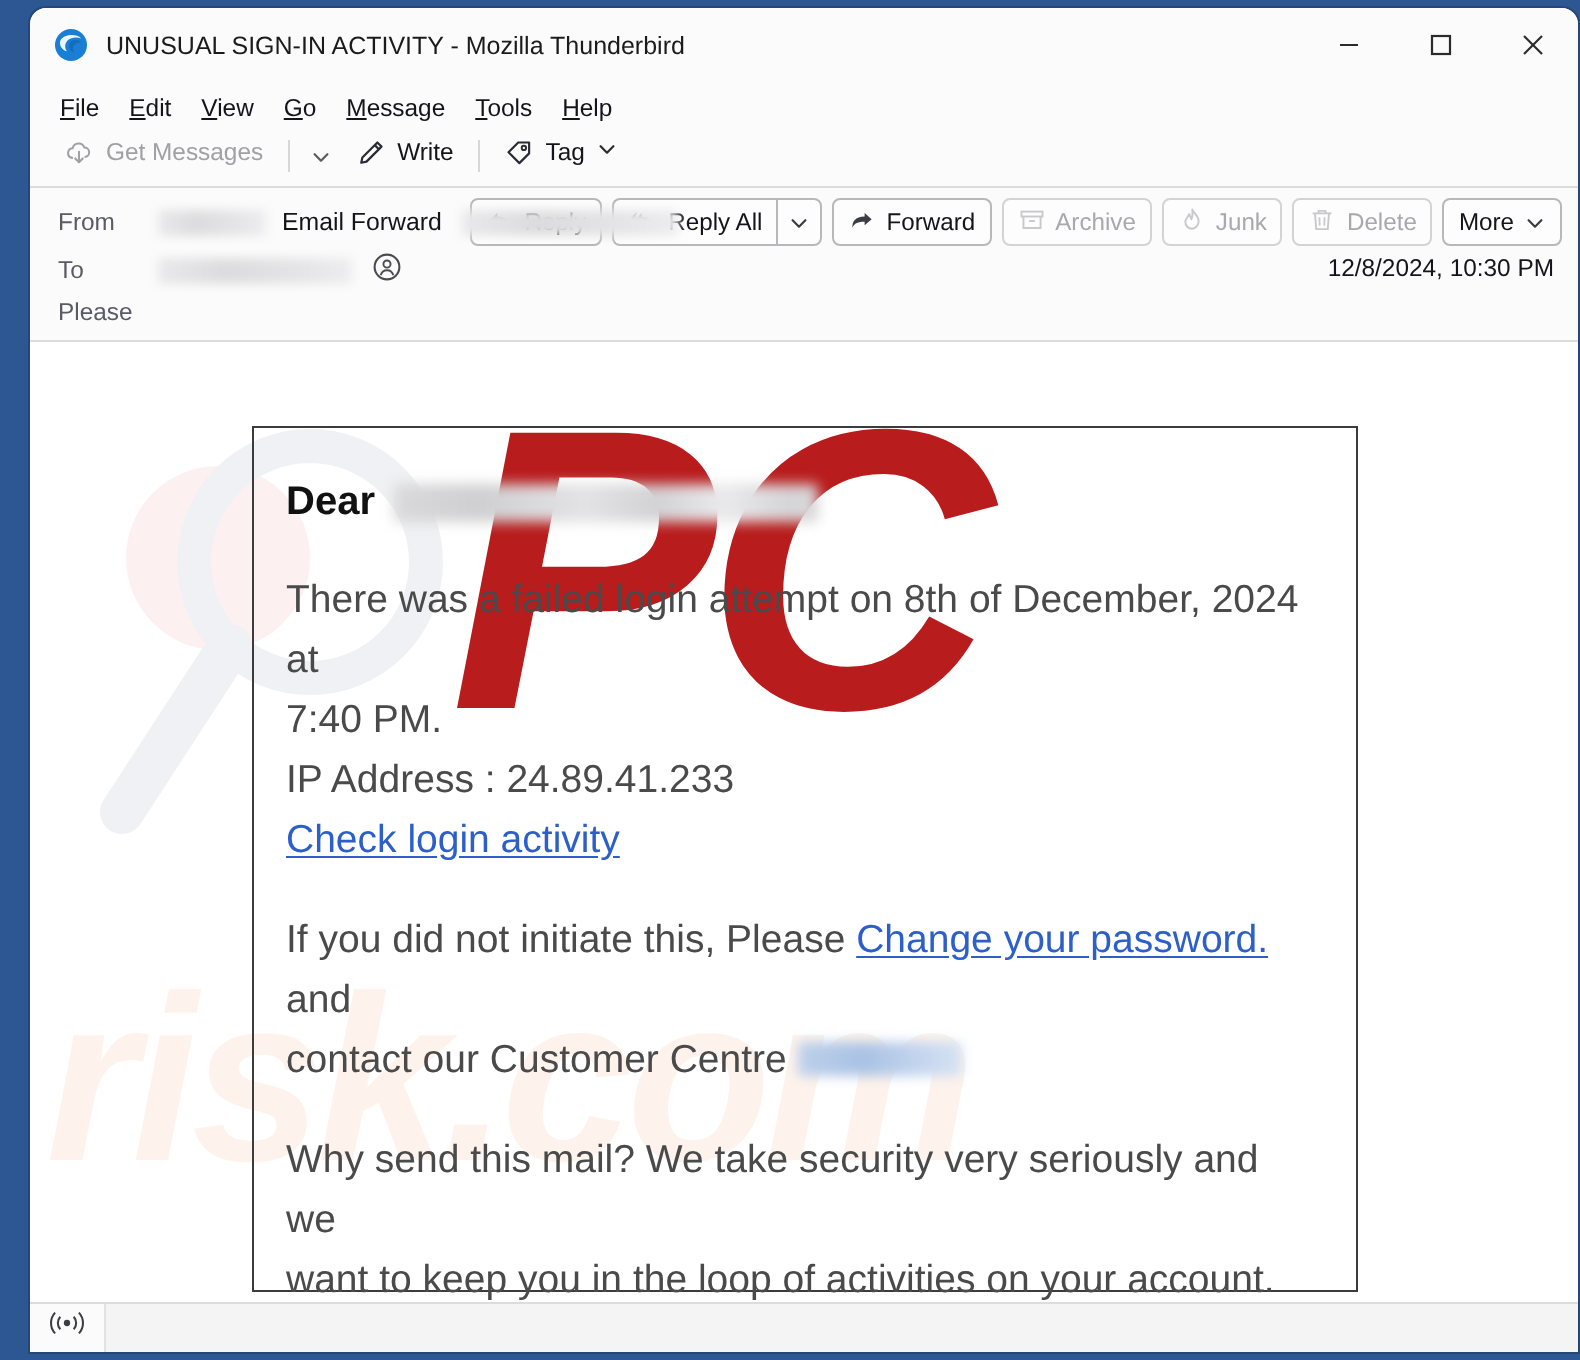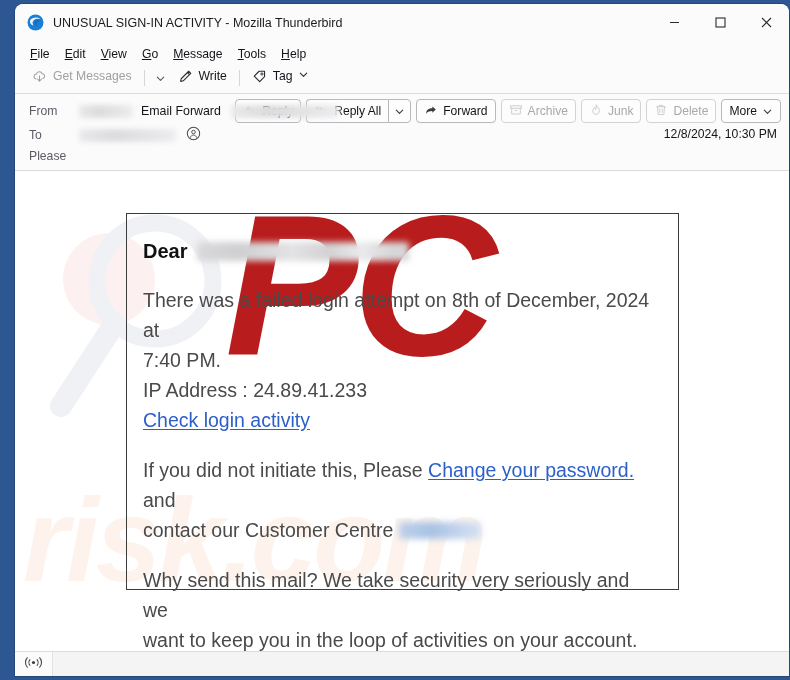--- a/index.html
+++ b/index.html
@@ -247,21 +247,21 @@
     width: 92px; height: 92px;
     border-radius: 50%;
     background: #fdf0f0;
   }
 
   #email-card {
     position: absolute;
     left: 111px;
     top: 42px;
     width: 553px;
-    height: 377px;
+    height: 433px;
     border: 1px solid #3c3c3c;
     background: transparent;
     padding: 26px 24px 0 16px;
   }
   .e-line {
     font-size: 19.5px;
     color: #4a4a4a;
     line-height: 30px;
     font-family: "Liberation Sans", sans-serif;
   }

